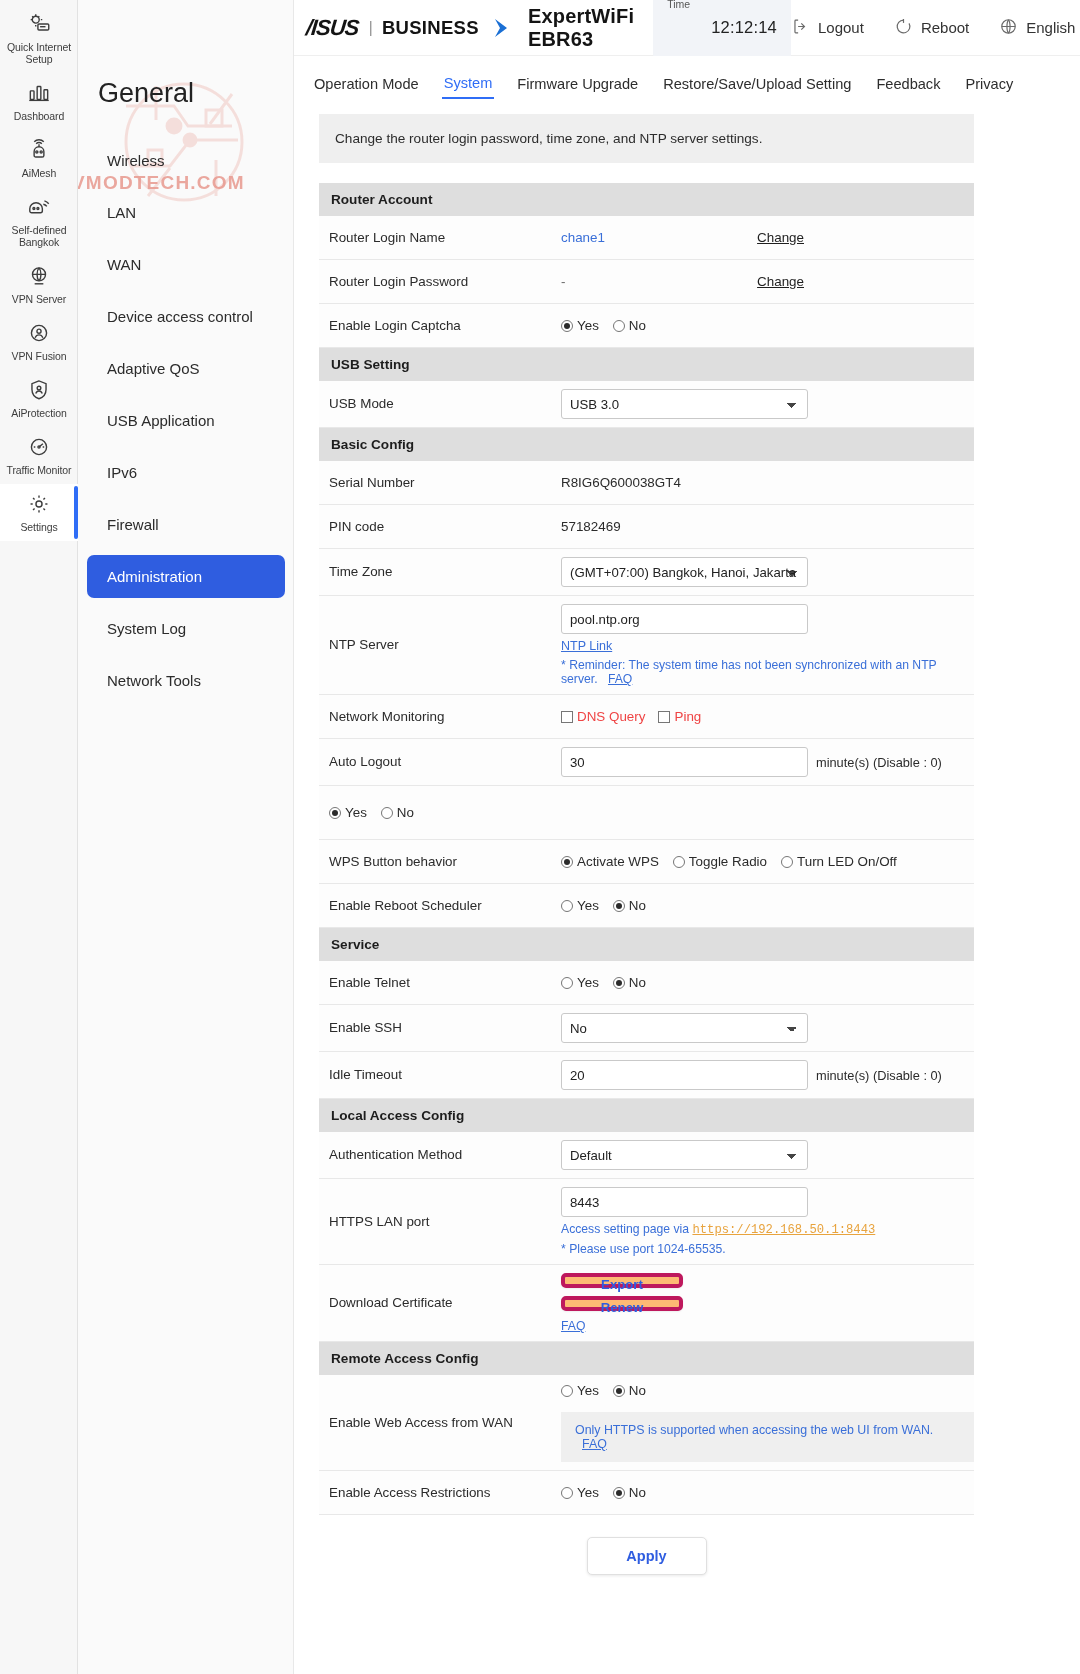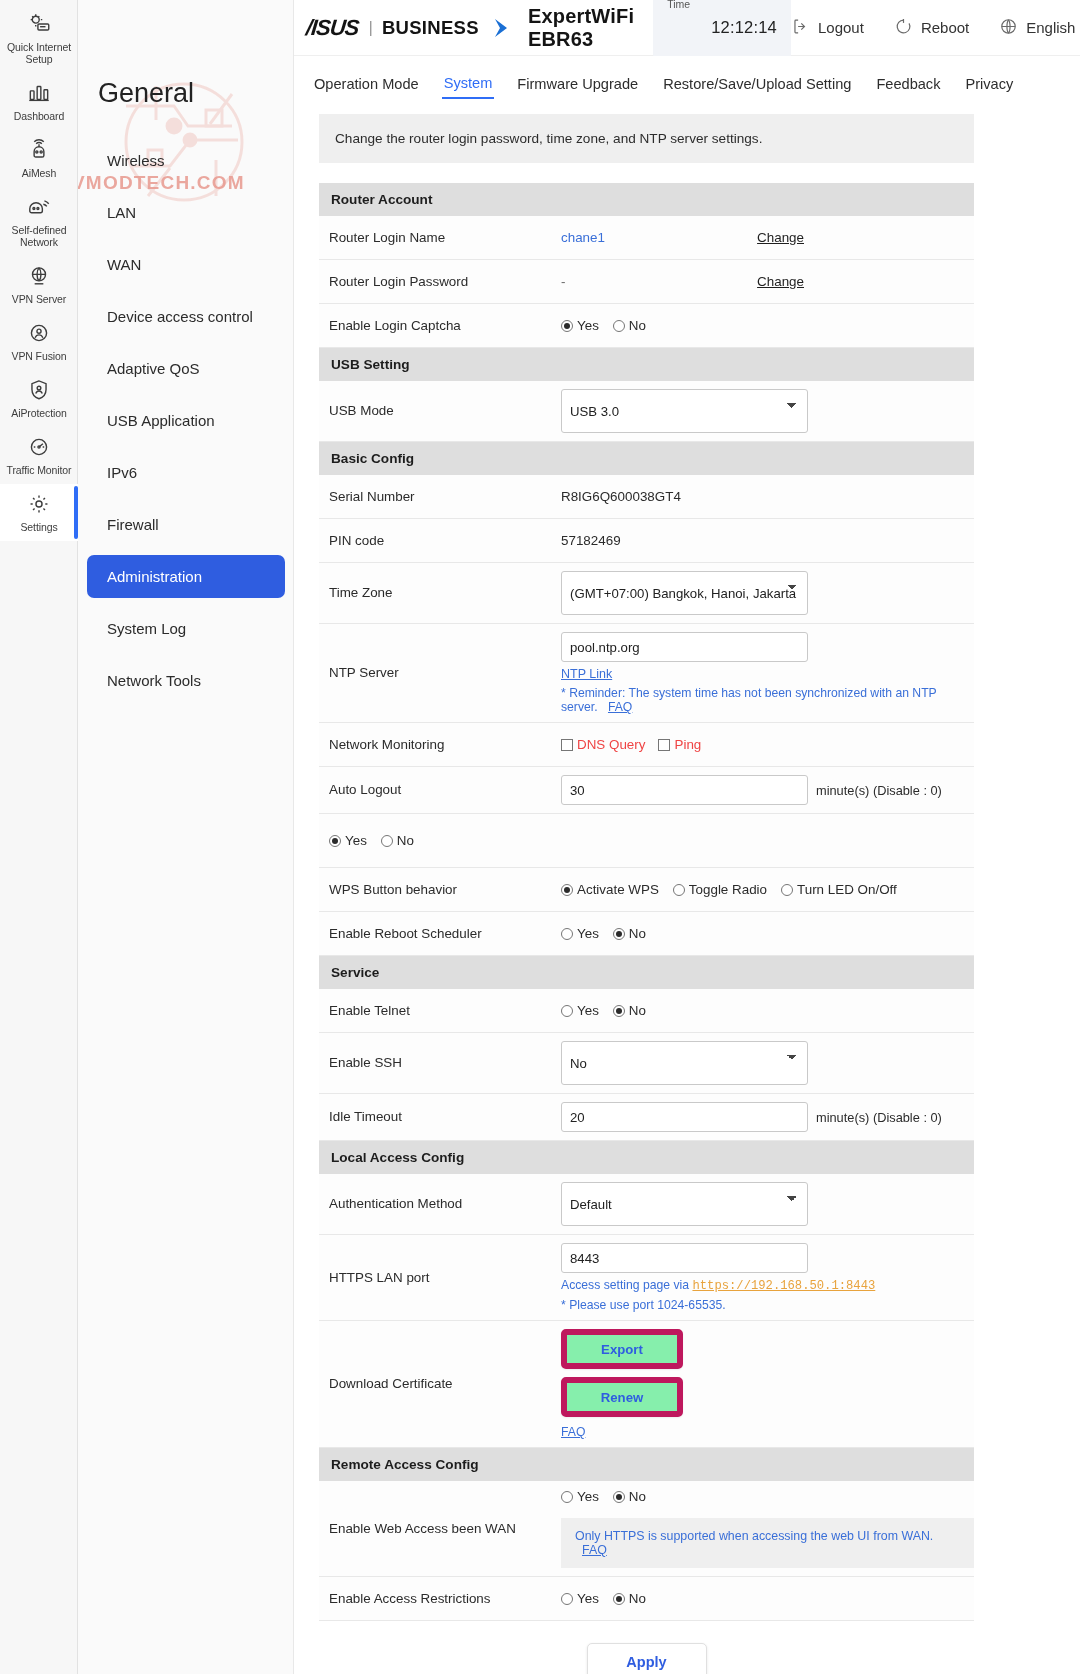--- a/index.html
+++ b/index.html
@@ -162,21 +162,21 @@
     width: 6px; height: 6px; border-radius: 50%; background: #2b2b2b;
   }
   .chk-grp { display: flex; align-items: center; gap: 13px; }
   .chk { display: inline-flex; align-items: center; gap: 4px; font-size: 13.4px; color: #ef4444; cursor: pointer; }
   .box {
     width: 12px; height: 12px; border: 1px solid #767676; background: #fff;
     display: inline-block; flex: 0 0 12px;
   }
 
   .sel {
-    width: 247px; height: 44px; padding: 0 8px;
+    width: 247px; height: 30px; padding: 0 8px;
     font-size: 13.2px; color: #222; background: #fff;
     border: 1px solid #c9c9c9; border-radius: 3px;
     appearance: none;
     background-image: linear-gradient(45deg, transparent 50%, #444 50%), linear-gradient(135deg, #444 50%, transparent 50%);
     background-position: calc(100% - 15px) 13px, calc(100% - 10px) 13px;
     background-size: 5px 5px, 5px 5px;
     background-repeat: no-repeat;
     font-family: "Liberation Sans", sans-serif;
   }
   .txt {
@@ -190,22 +190,22 @@
   .stack { display: flex; flex-direction: column; gap: 5px; }
   .sub-link { color: #3a6fd8; font-size: 12.5px; text-decoration: underline; cursor: pointer; }
   .note { font-size: 12.2px; color: #3a6fd8; }
   .note .faq { color: #3a6fd8; text-decoration: underline; margin-left: 7px; cursor: pointer; }
   .mono-link {
     color: #e8a33d; font-family: "Liberation Mono", monospace; font-size: 12.2px;
     text-decoration: underline; cursor: pointer;
   }
 
   .btn-out {
-    width: 122px; height: 40px; background: #86efac;
-    border: 6px solid #be185d; border-radius: 5px;
+    width: 122px; height: 15px; background: #fdba74;
+    border: 4px solid #be185d; border-radius: 5px;
     color: #2f5de0; font-weight: bold; font-size: 13.2px;
     cursor: pointer; font-family: "Liberation Sans", sans-serif;
     box-shadow: 0 1px 2px rgba(0,0,0,.06);
   }
   .cert-stack { display: flex; flex-direction: column; gap: 8px; align-items: flex-start; }
   .faq-small { color: #3a6fd8; font-size: 12.2px; text-decoration: underline; cursor: pointer; }
 
   .info-band {
     background: #efefef; padding: 11px 14px; margin-top: 9px;
     width: 413px; font-size: 12.4px; color: #3a6fd8;
@@ -265,21 +265,21 @@
 
     <div class="rail-item">
       <span class="rail-ic">
         <svg viewBox="0 0 24 24" fill="none" stroke="currentColor" stroke-width="1.3">
           <path d="M3.5 13.5c0-3 2.6-5.4 5.8-5.4s5.8 2.4 5.8 5.4v2.2c0 .9-.8 1.6-1.7 1.6H5.2c-.9 0-1.7-.7-1.7-1.6z"></path>
           <circle cx="7.3" cy="13.4" r=".9"></circle>
             <circle cx="11" cy="13.4" r=".9"></circle>
           <path d="M16 9.4a5 5 0 0 1 3.2 2M17 6.4a8 8 0 0 1 4 2.6"></path>
         </svg>
       </span>
-      <span class="rail-lb">Self-defined Network</span>
+      <span class="rail-lb">Self-defined Bangkok</span>
     </div>
 
     <div class="rail-item">
       <span class="rail-ic">
         <svg viewBox="0 0 24 24" fill="none" stroke="currentColor" stroke-width="1.3">
           <circle cx="12" cy="10.5" r="6"></circle>
             <path d="M6 10.5h12M12 4.5c2.4 2.6 2.4 9.4 0 12M12 4.5c-2.4 2.6-2.4 9.4 0 12"></path>
           <path d="M8 19.2h8"></path>
         </svg>
       </span>
@@ -657,21 +657,21 @@
               <button class="btn-out">Export</button>
               <button class="btn-out">Renew</button>
               <span class="faq-small">FAQ</span>
             </div>
           </div>
         </div>
 
         <div class="sec-head">Remote Access Config</div>
 
         <div class="row tall">
-          <div class="row-lab">Enable Web Access been WAN</div>
+          <div class="row-lab">Enable Web Access from WAN</div>
           <div class="row-val">
             <div class="stack">
               <div class="radio-grp">
                 <label class="rad">
                   <span class="dot"></span>
                   <span>Yes</span>
                 </label>
                 <label class="rad">
                   <span class="dot on"></span>
                   <span>No</span>

